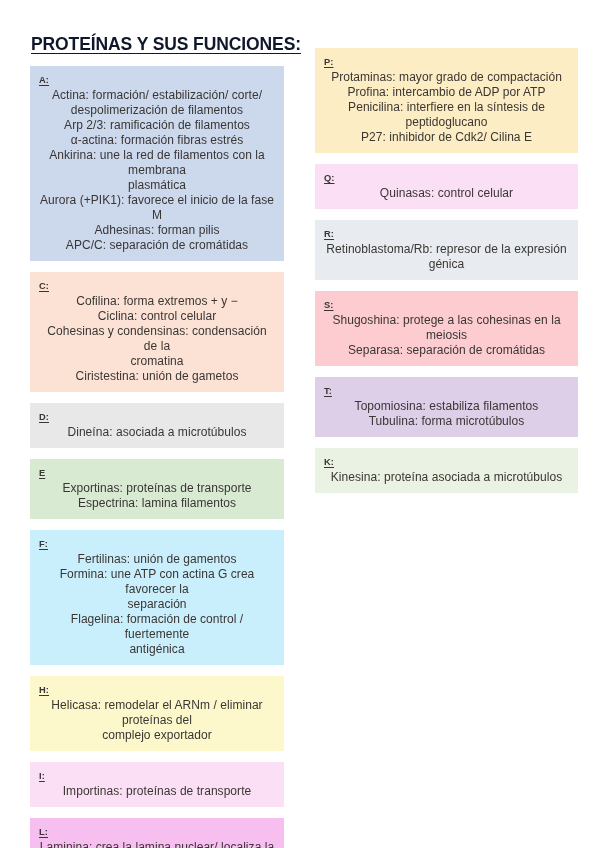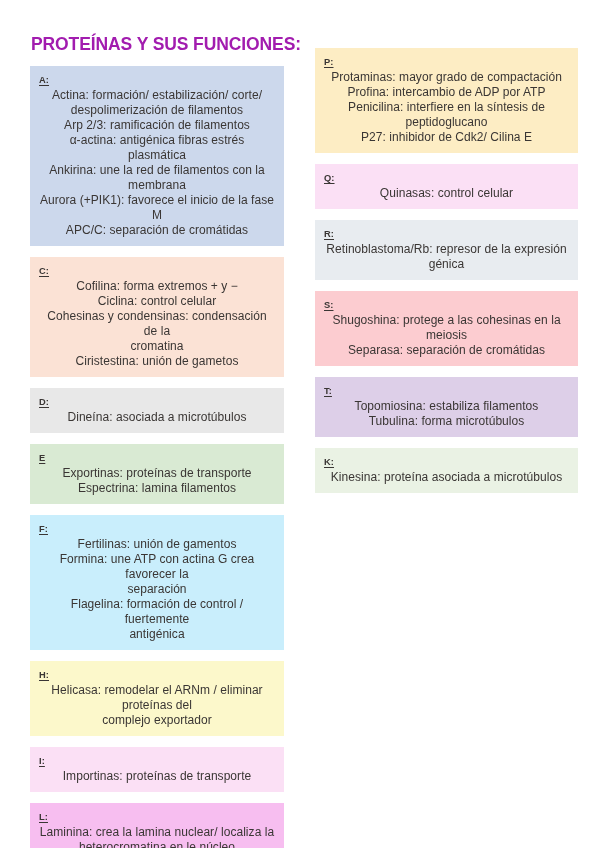--- a/index.html
+++ b/index.html
@@ -21,21 +21,22 @@
     background: #ffffff;
     box-sizing: border-box;
   }
   .doc-title {
     position: absolute;
     left: 31px;
     top: 34px;
     font-size: 17.5px;
     font-weight: bold;
     letter-spacing: -0.1px;
-    color: #a21caf;
+    color: #0f172a;
+    text-decoration: underline;
     text-underline-offset: 3px;
     white-space: nowrap;
   }
   .col {
     position: absolute;
     top: 0;
   }
   .col-left {
     left: 30px;
     top: 66px;
@@ -74,24 +75,25 @@
 <div class="page">
 
   <div class="doc-title">PROTEÍNAS Y SUS FUNCIONES:</div>
 
   <div class="col col-left">
       <div class="block" style="background: rgb(204, 216, 236);">
         <span class="block-letter">A:</span>
         <span class="block-line">Actina: formación/ estabilización/ corte/</span>
         <span class="block-line">despolimerización de  filamentos</span>
         <span class="block-line">Arp 2/3: ramificación de filamentos</span>
-        <span class="block-line">α-actina: antigénica fibras estrés</span>
+        <span class="block-line">α-actina: formación fibras estrés</span>
+        <span class="block-line">Ankirina: une la red de filamentos con la membrana</span>
         <span class="block-line">plasmática</span>
-        <span class="block-line">Ankirina: une la red de filamentos con la membrana</span>
         <span class="block-line">Aurora (+PIK1): favorece el inicio de la fase M</span>
+        <span class="block-line">Adhesinas: forman pilis</span>
         <span class="block-line">APC/C: separación de cromátidas</span>
       </div>
       <div class="block" style="background: rgb(251, 226, 213);">
         <span class="block-letter">C:</span>
         <span class="block-line">Cofilina: forma extremos + y −</span>
         <span class="block-line">Ciclina: control celular</span>
         <span class="block-line">Cohesinas y condensinas: condensación de la</span>
         <span class="block-line">cromatina</span>
         <span class="block-line">Ciristestina: unión de gametos</span>
       </div>

